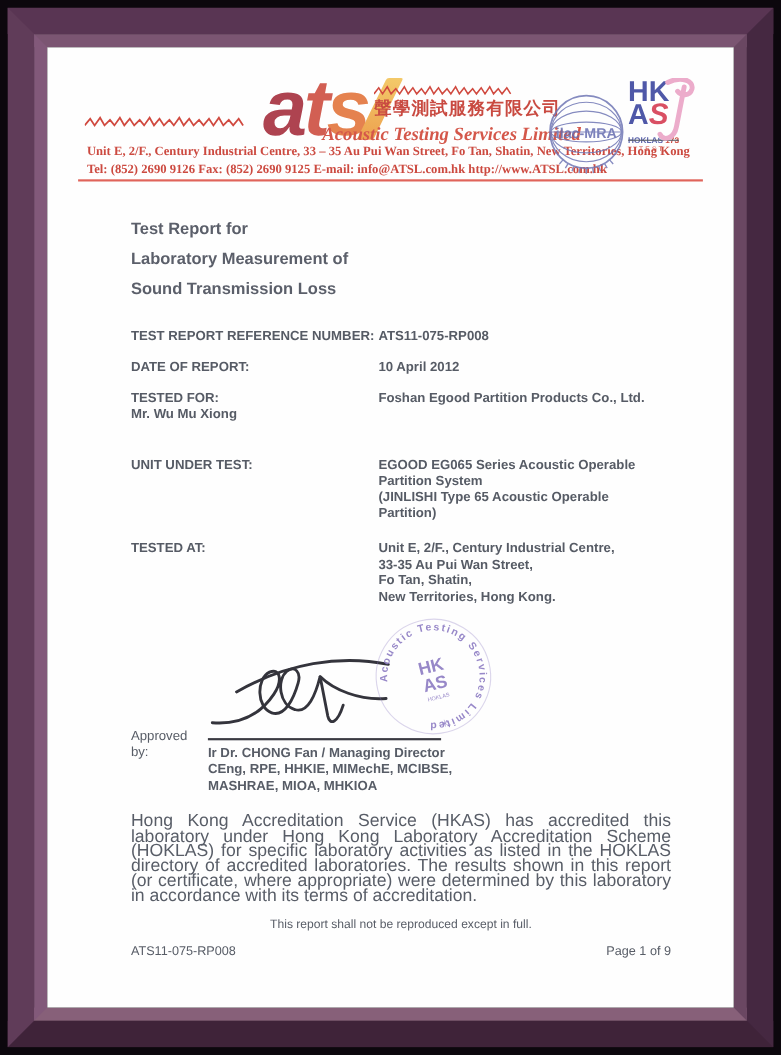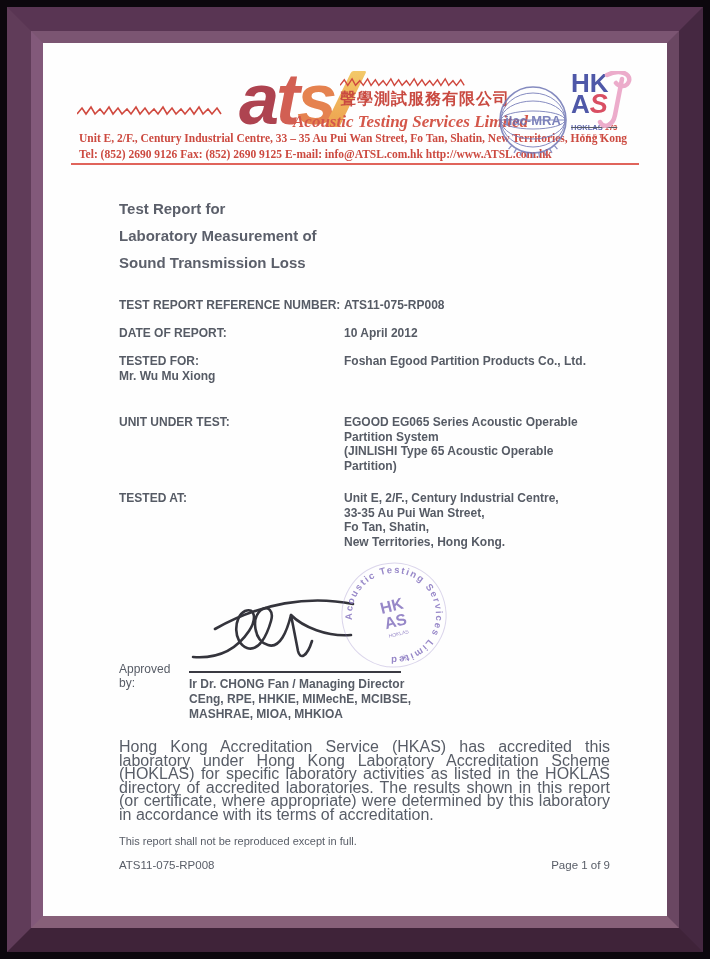--- a/index.html
+++ b/index.html
@@ -57,21 +57,21 @@
   .approve-label { padding-top:85px; width:62px; flex-shrink:0; font-size:12px; }
   .sig-col { margin-left:8px; width:228px; }
   .sig-art { display:block; margin-top:12px; }
   .sig-line { border-top:2px solid #3a3a42; width:212px; }
   .sig-names { margin-top:4px; font-size:12px; font-weight:bold; line-height:15px; color:#575c66; }
   .stamp { position:absolute; left:219px; top:-18px; transform:rotate(-14deg); opacity:.92; }
 
   
   .footer-para { margin:18px 57px 0 76px; font-size:16px; line-height:13.5px; color:#585d67;
                  text-align:justify; }
-  .note { margin:14px 57px 0 76px; font-size:11px; color:#585d67; }
+  .note { margin:14px 57px 0 76px; font-size:11px; color:#585d67;text-align:center; }
   .bottom-row { margin:12px 57px 0 76px; display:flex; justify-content:space-between;
                 font-size:11.5px; color:#585d67; }
 
   .zz { stroke:#d0493f; stroke-width:1.6; fill:none; }
 </style>
 </head>
 <body>
 
 <div class="frame1">
  <div class="frame2">

